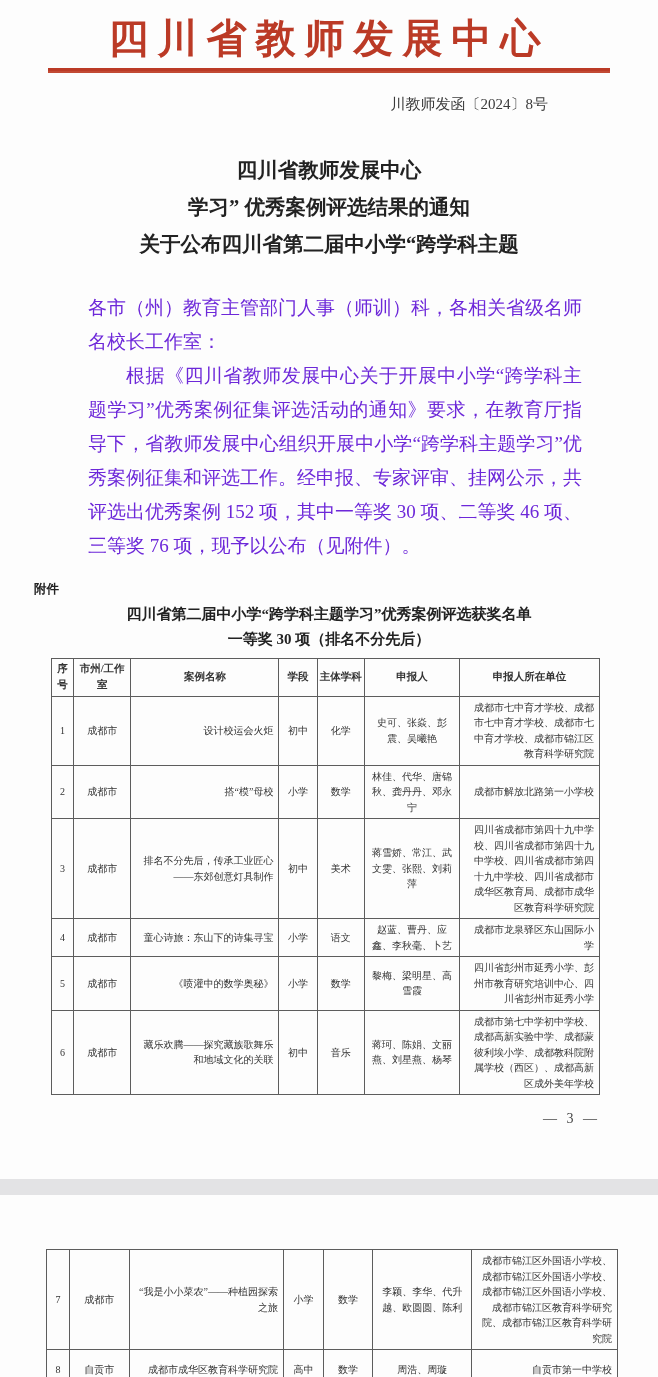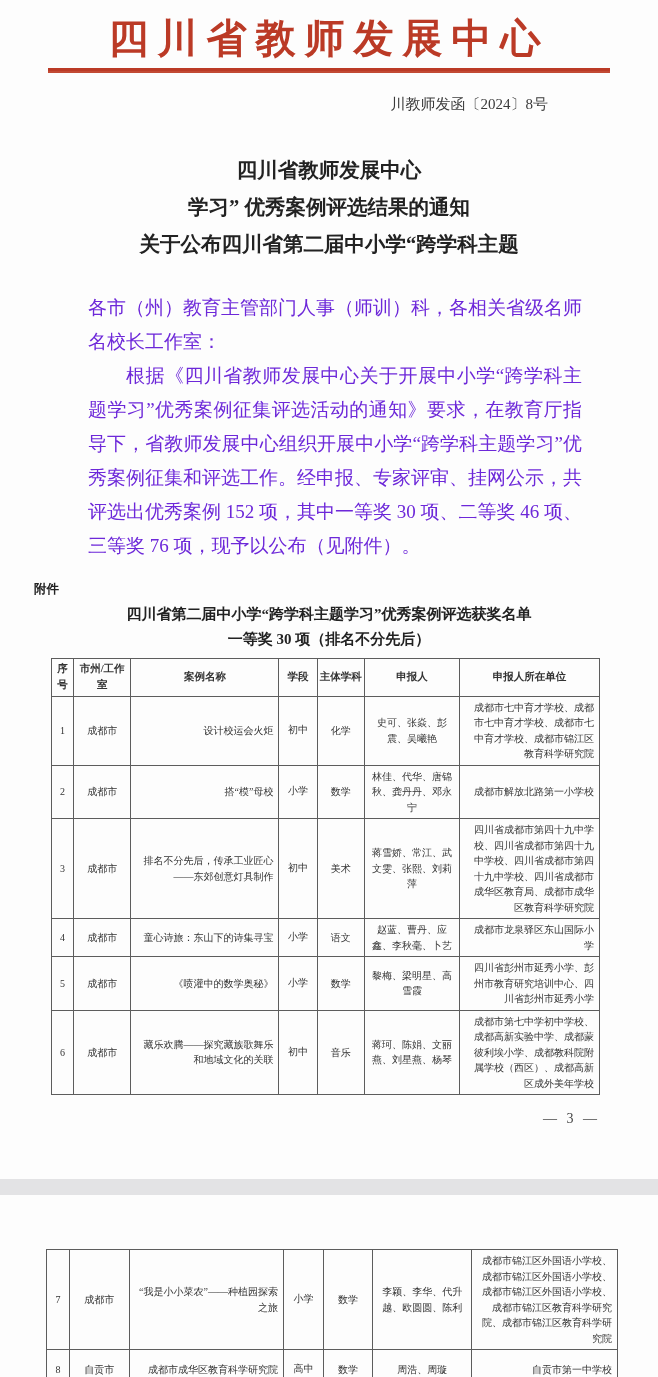--- a/index.html
+++ b/index.html
@@ -103,21 +103,21 @@
   }
   .t1-table td { height: 38px; }
   .t2-table {
     width: 572px;
     margin: 0 0 0 46px;
   }
   .t2-table td { height: 40px; }
   .c0 { width: 4%; }
   .c1 { width: 10.5%; }
   .c2 { width: 27%; }
-  .c3 { width: 7%; font-family: Liberation Mono, monospace; }
+  .c3 { width: 7%; }
   .c4 { width: 8.6%; }
   .c5 { width: 17.4%; }
   .c6 { width: 25.5%; }
 
   .page-number {
     margin: 16px 58px 0 0;
     text-align: right;
     font-size: 14px;
     letter-spacing: 3px;
     color: #444;

